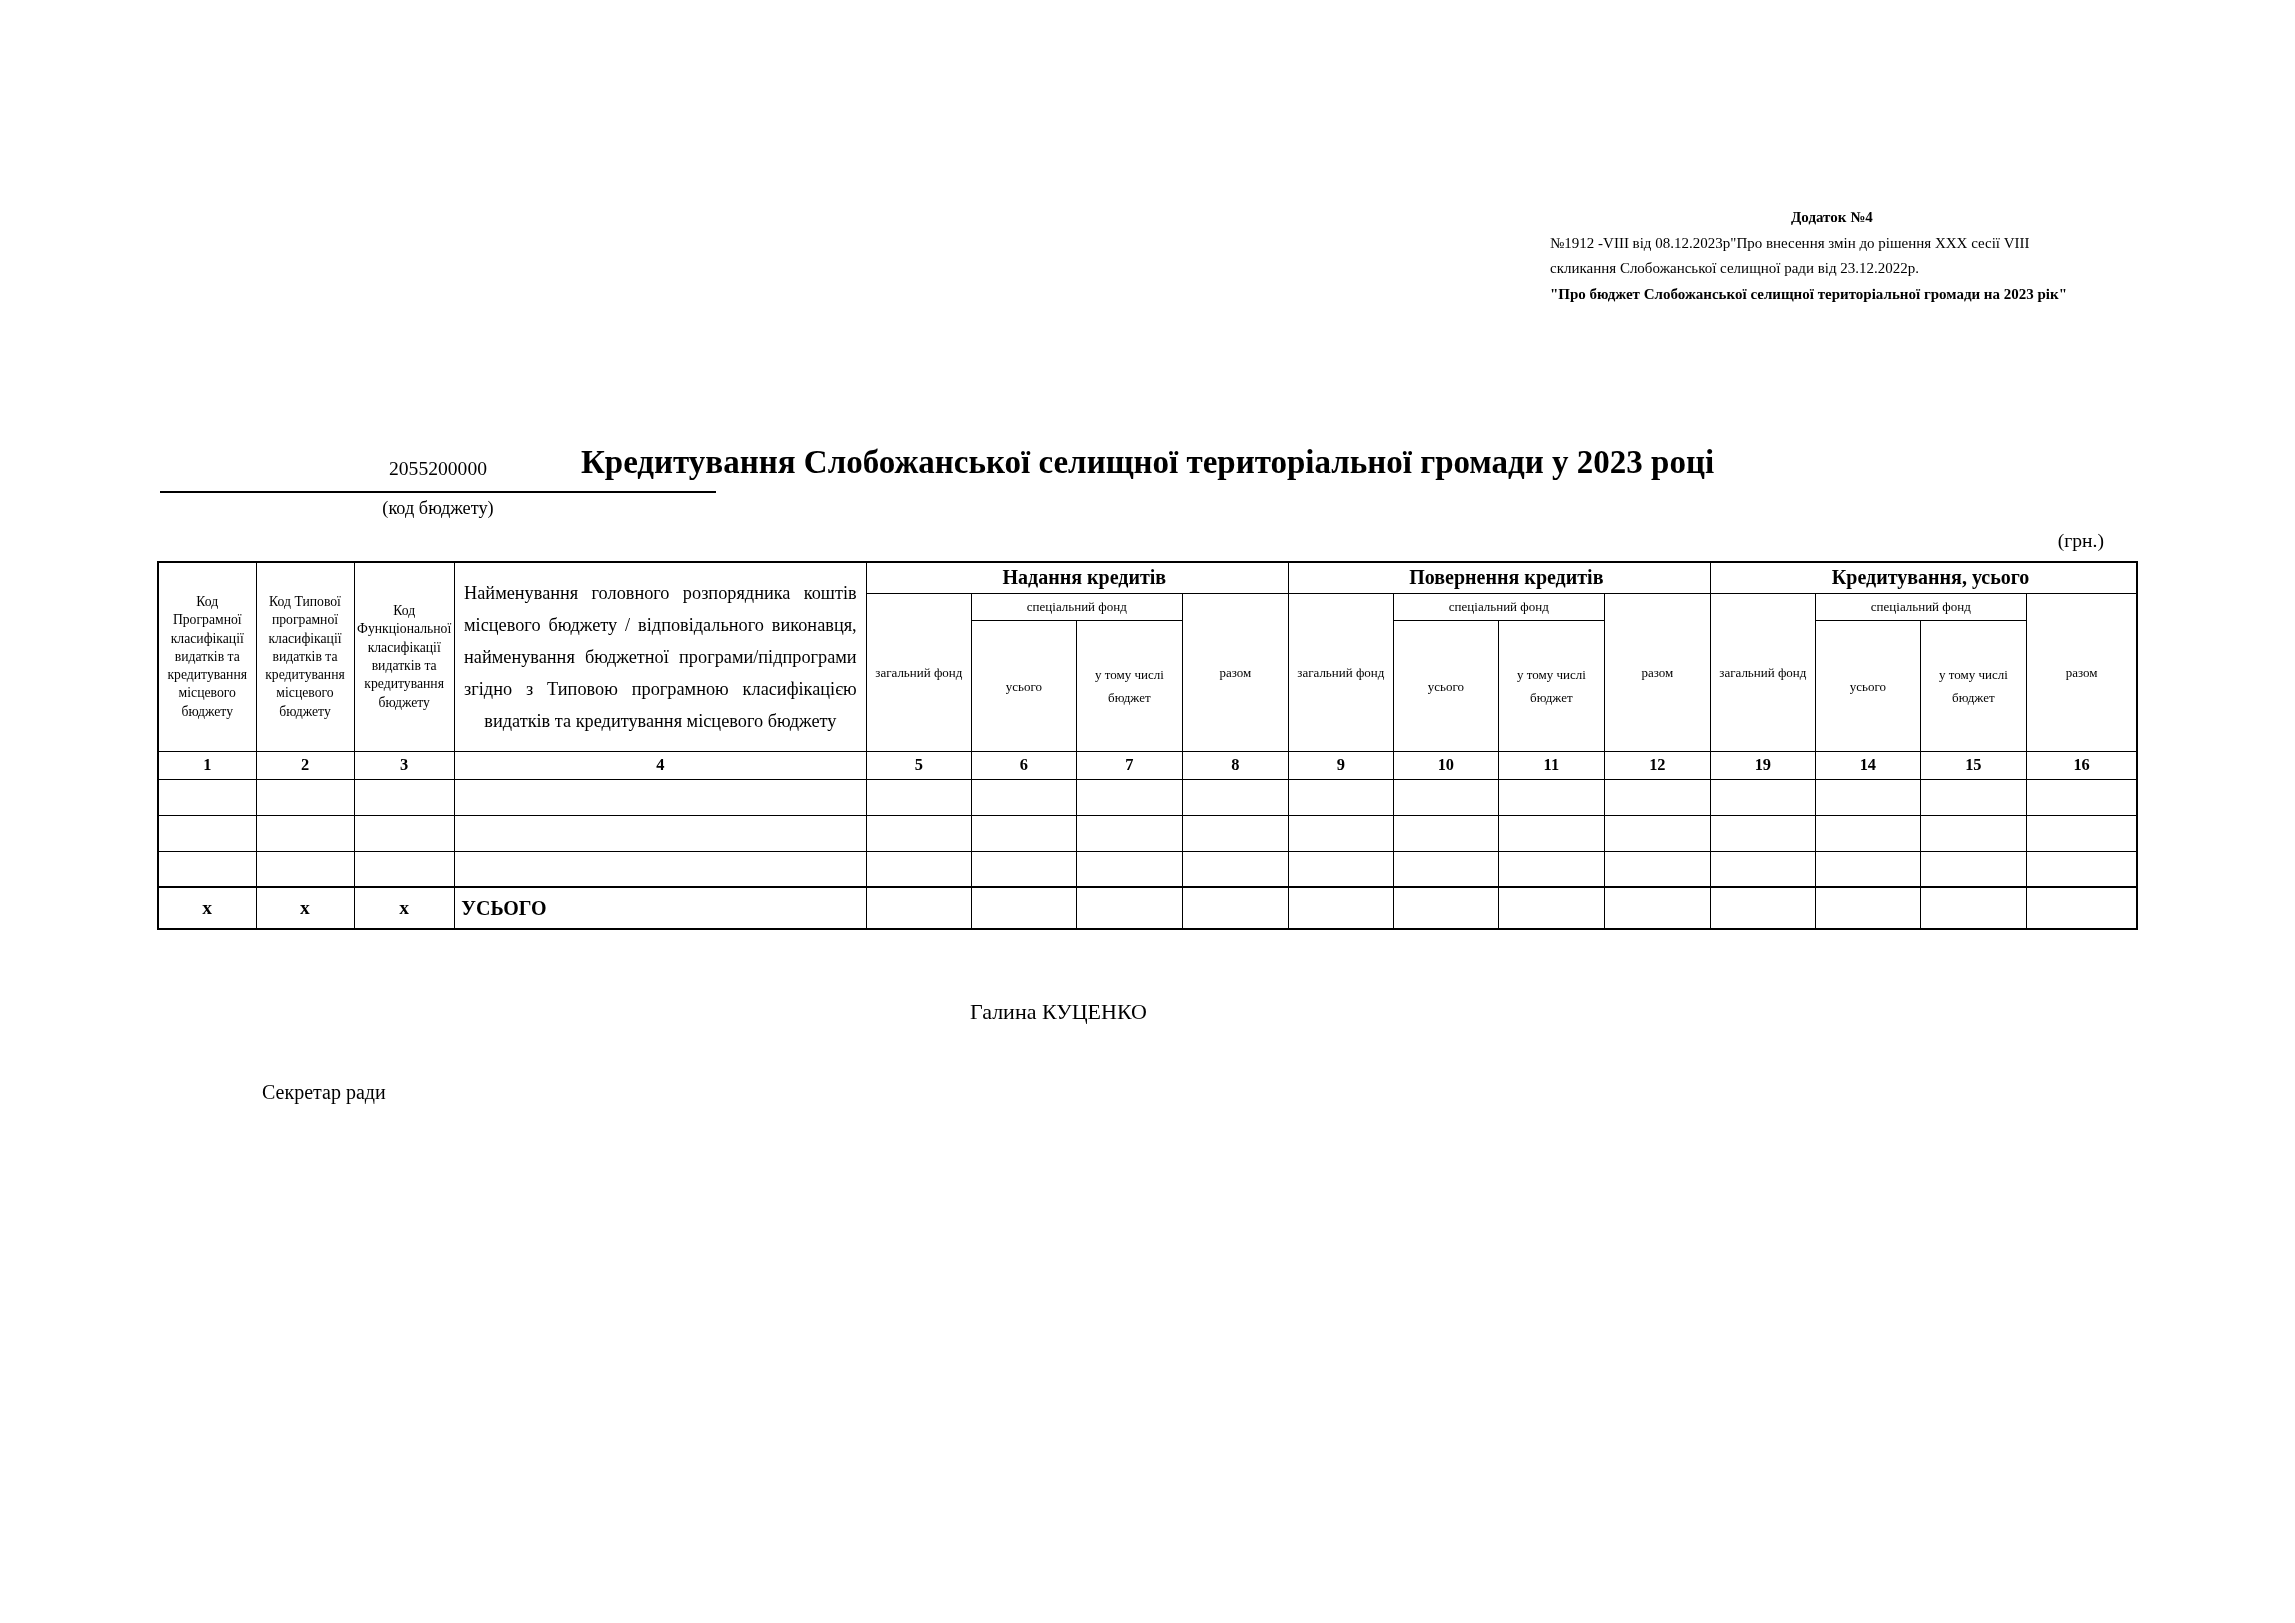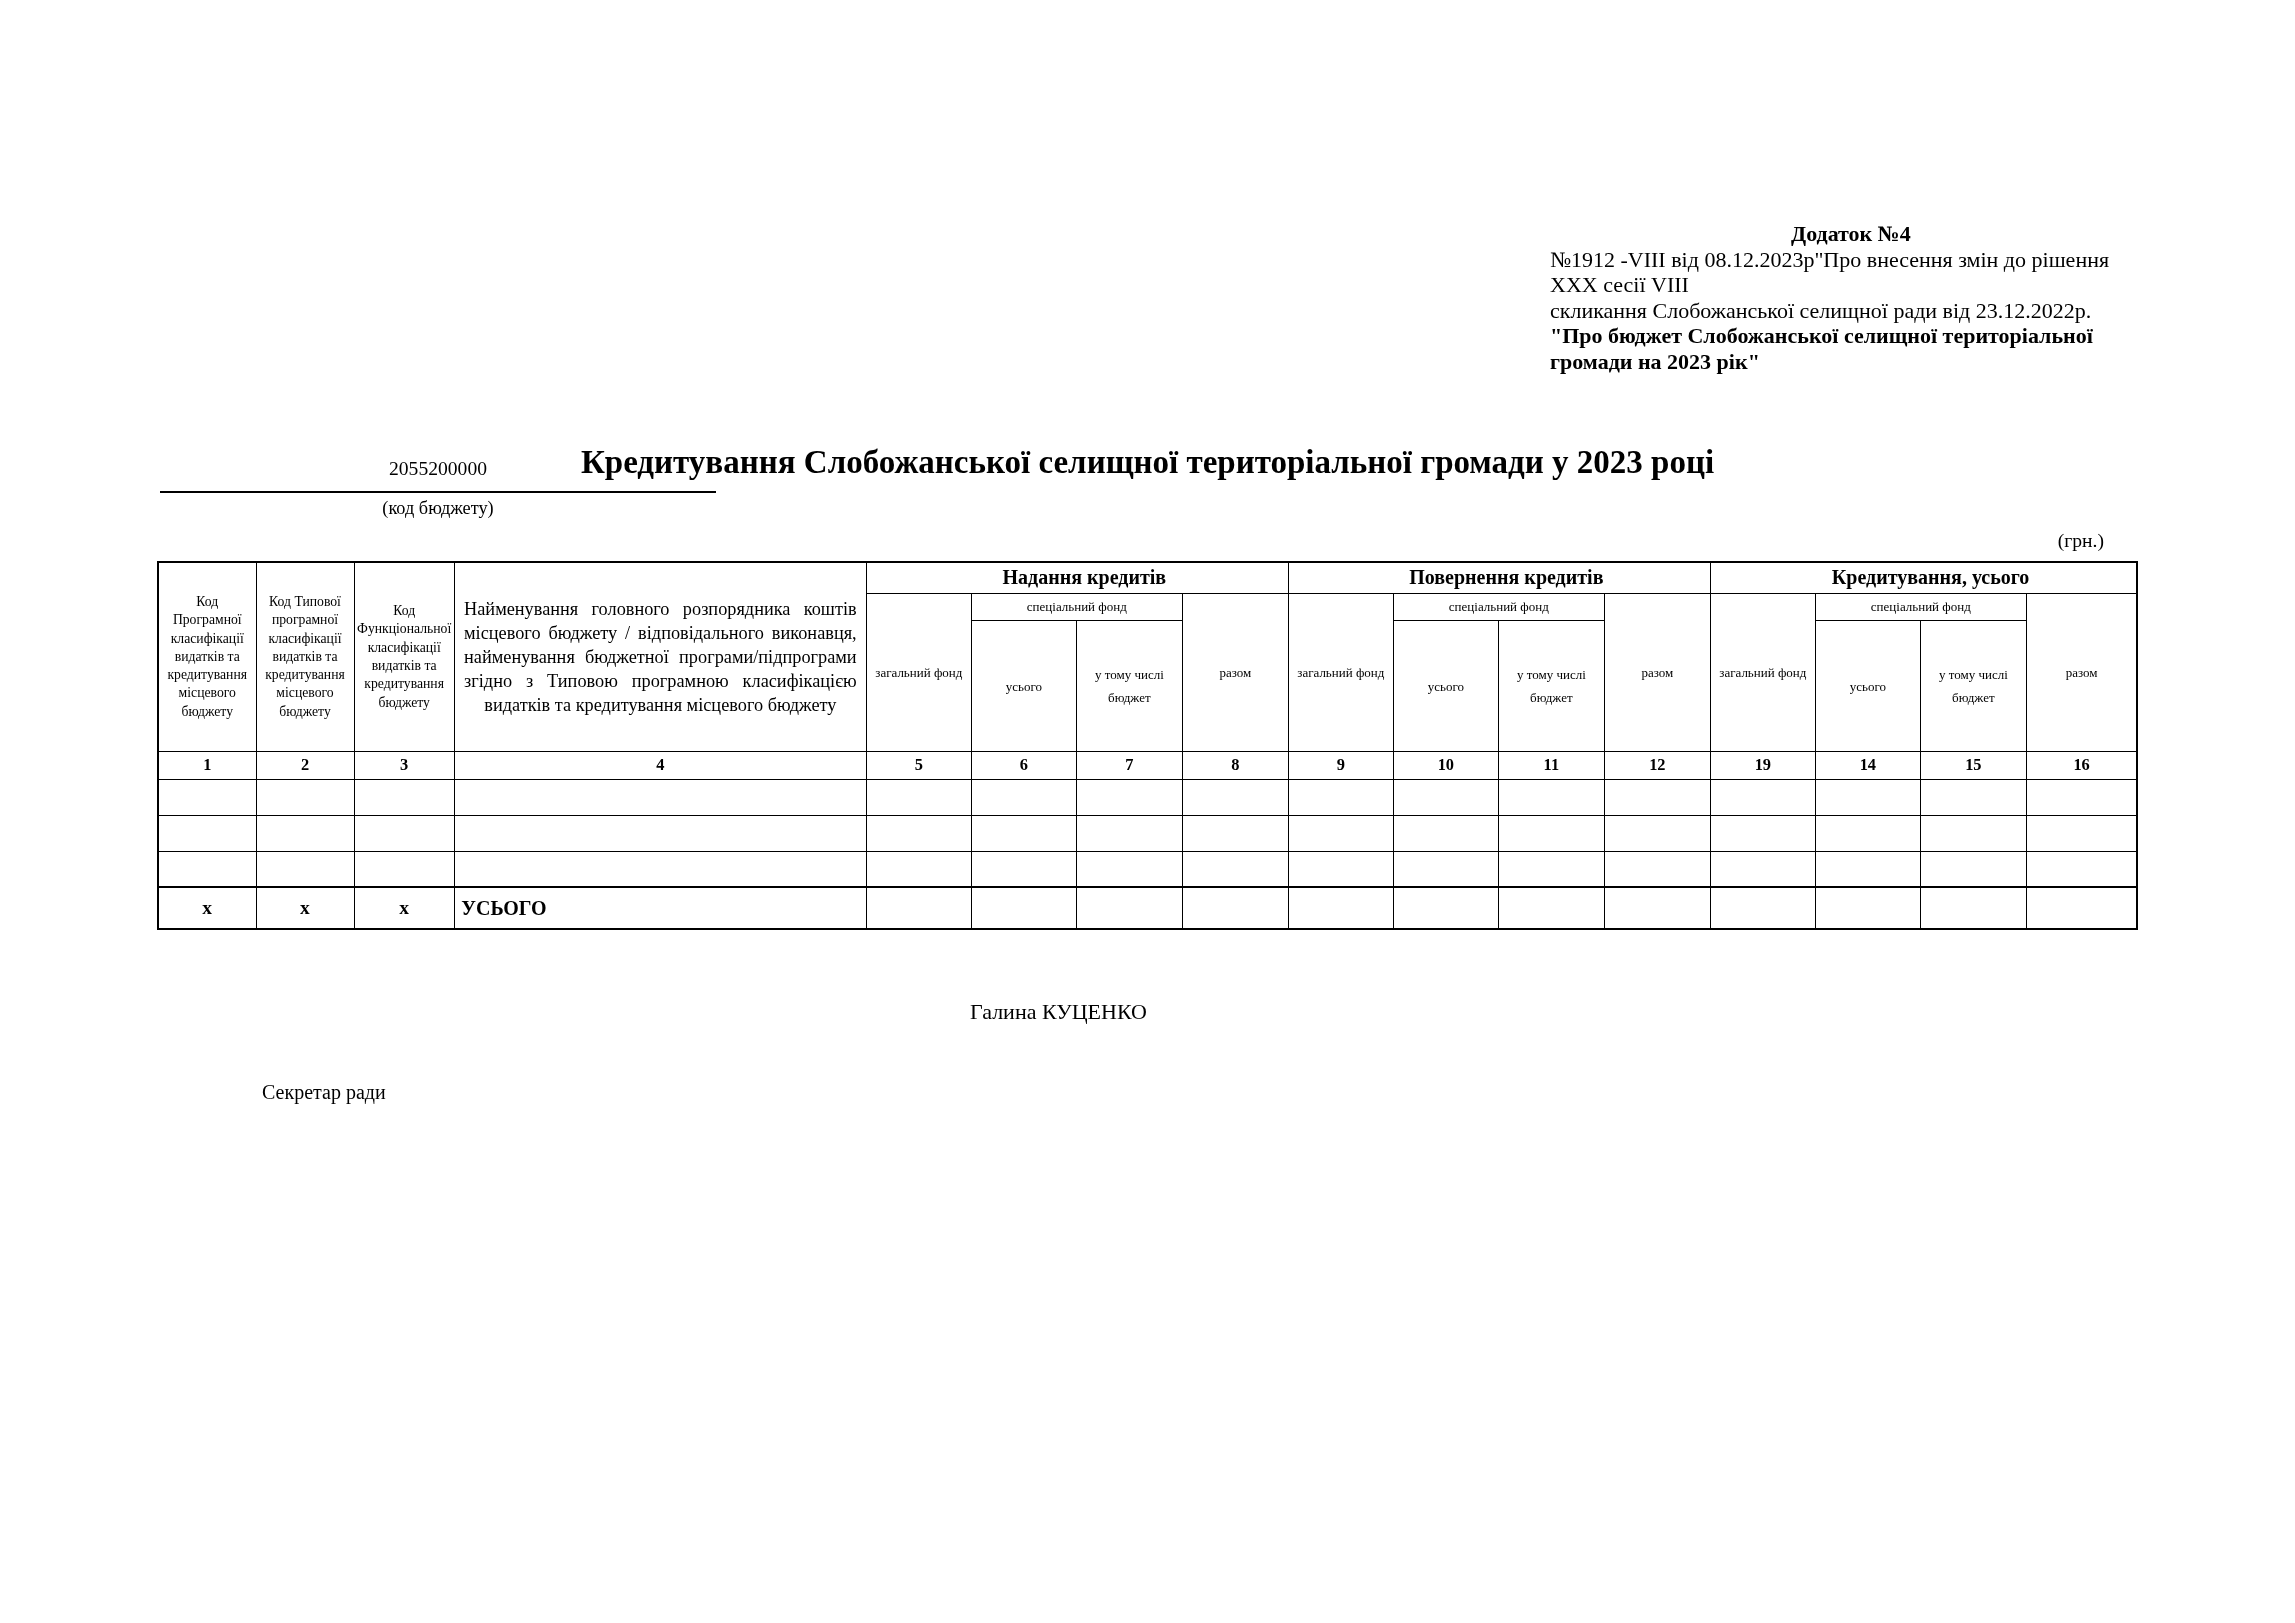--- a/index.html
+++ b/index.html
@@ -12,23 +12,23 @@
   .page {
     position: relative;
     width: 2295px; height: 1623px;
     background: #fff;
     overflow: hidden;
   }
 
   
   .appendix {
     position: absolute;
-    left: 1550px; top: 221px;
+    left: 1550px; top: 205px;
     width: 609px;
-    font-size: 22px;
+    font-size: 15px;
     line-height: 25.5px;
   }
   .appendix .line-first {
     font-weight: bold;
     padding-left: 241px;
   }
   .appendix .line-last { font-weight: bold; }
 
   
   .doc-title {
@@ -80,21 +80,21 @@
     font-weight: normal;
     overflow: hidden;
   }
   th.code-h {
     font-size: 13.7px;
     line-height: 18.3px;
     padding: 3.9px 2.6px;
   }
   th.name-h {
     font-size: 18.3px;
-    line-height: 24px;
+    line-height: 32px;
     padding: 5.2px 9.2px;
     text-align: justify;
     text-align-last: center;
   }
   th.group-h {
     font-weight: bold;
     font-size: 20px;
     height: 31px;
     padding-left: 14px;
   }

